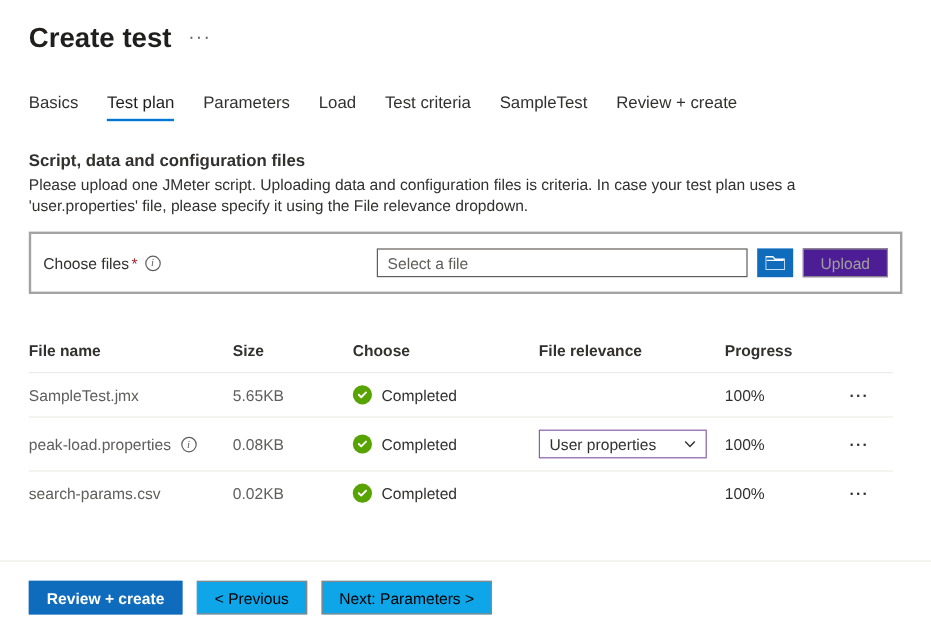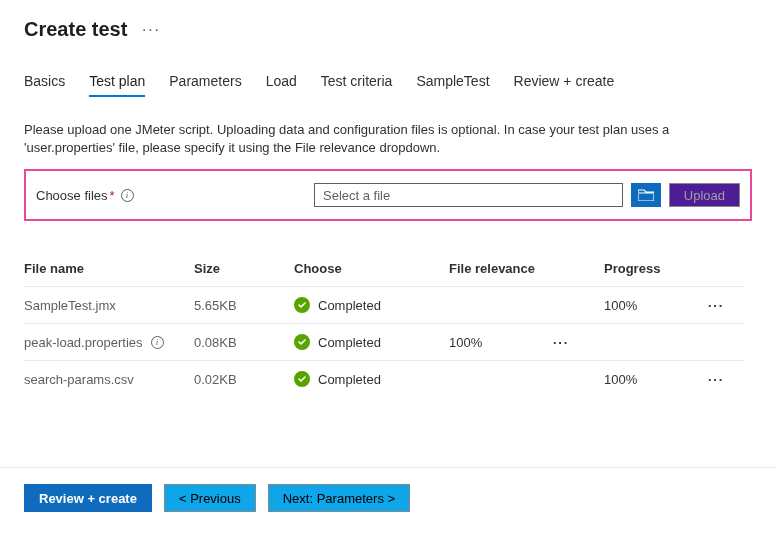--- a/index.html
+++ b/index.html
@@ -17,21 +17,21 @@
   .page {
     padding: 18px 24px 0 24px;
   }
   .header {
     display: flex;
     align-items: center;
     gap: 14px;
     margin-bottom: 28px;
   }
   .page-title {
-    font-size: 20px;
+    font-size: 23px;
     font-weight: 600;
     color: #201f1e;
   }
   .more-icon {
     color: #605e5c;
     font-size: 16px;
     letter-spacing: 1px;
     cursor: pointer;
   }
   .tabs {
@@ -58,21 +58,21 @@
     margin-bottom: 4px;
   }
   .section-desc {
     font-size: 13px;
     color: #323130;
     line-height: 1.4;
     margin-bottom: 12px;
     max-width: 720px;
   }
   .choose-row {
-    border: 2px solid #ec4899;
+    border: 2px solid #a3a3a3;
     padding: 12px 10px;
     display: flex;
     align-items: center;
     gap: 8px;
     margin-bottom: 30px;
   }
   .choose-label {
     flex: 0 0 270px;
     font-size: 13px;
     display: flex;
@@ -215,21 +215,22 @@
   <div class="tabs" id="tab-bar">
       <div class="tab">Basics</div>
       <div class="tab active">Test plan</div>
       <div class="tab">Parameters</div>
       <div class="tab">Load</div>
       <div class="tab">Test criteria</div>
       <div class="tab">SampleTest</div>
       <div class="tab">Review + create</div>
     </div>
 
-  <div class="section-desc">Please upload one JMeter script. Uploading data and configuration files is optional. In case your test plan uses a 'user.properties' file, please specify it using the File relevance dropdown.</div>
+  <div class="section-title">Script, data and configuration files</div>
+  <div class="section-desc">Please upload one JMeter script. Uploading data and configuration files is criteria. In case your test plan uses a 'user.properties' file, please specify it using the File relevance dropdown.</div>
 
   <div class="choose-row">
     <div class="choose-label">
       <span>Choose files</span>
       <span class="req">*</span>
       <span class="info-icon">i</span>
     </div>
     <input class="file-input" type="text" placeholder="Select a file" style="">
     <button class="browse-btn">
       <svg width="16" height="12" viewBox="0 0 16 12">
@@ -273,20 +274,28 @@
           </div>
           <div class="col-size">0.08KB</div>
           <div class="col-status">
             <span class="check-icon">
               <svg width="10" height="10" viewBox="0 0 10 10">
                 <path d="M2 5l2 2 4-4" fill="none" stroke-width="1.6" stroke-linecap="round" stroke-linejoin="round"></path>
               </svg>
             </span>
             <span>Completed</span>
           </div>
+          <div class="col-rel">
+            <div class="rel-select">
+              <span>User properties</span>
+              <span><svg class="chevron" viewBox="0 0 10 10">
+                  <path d="M1 3l4 4 4-4" fill="none" stroke="#323130" stroke-width="1.2"></path>
+                </svg></span>
+            </div>
+          </div>
           <div class="col-prog">100%</div>
           <div class="col-act">···</div>
         </div>
         <div class="trow">
           <div class="col-name">
             <span>search-params.csv</span>
           </div>
           <div class="col-size">0.02KB</div>
           <div class="col-status">
             <span class="check-icon">

